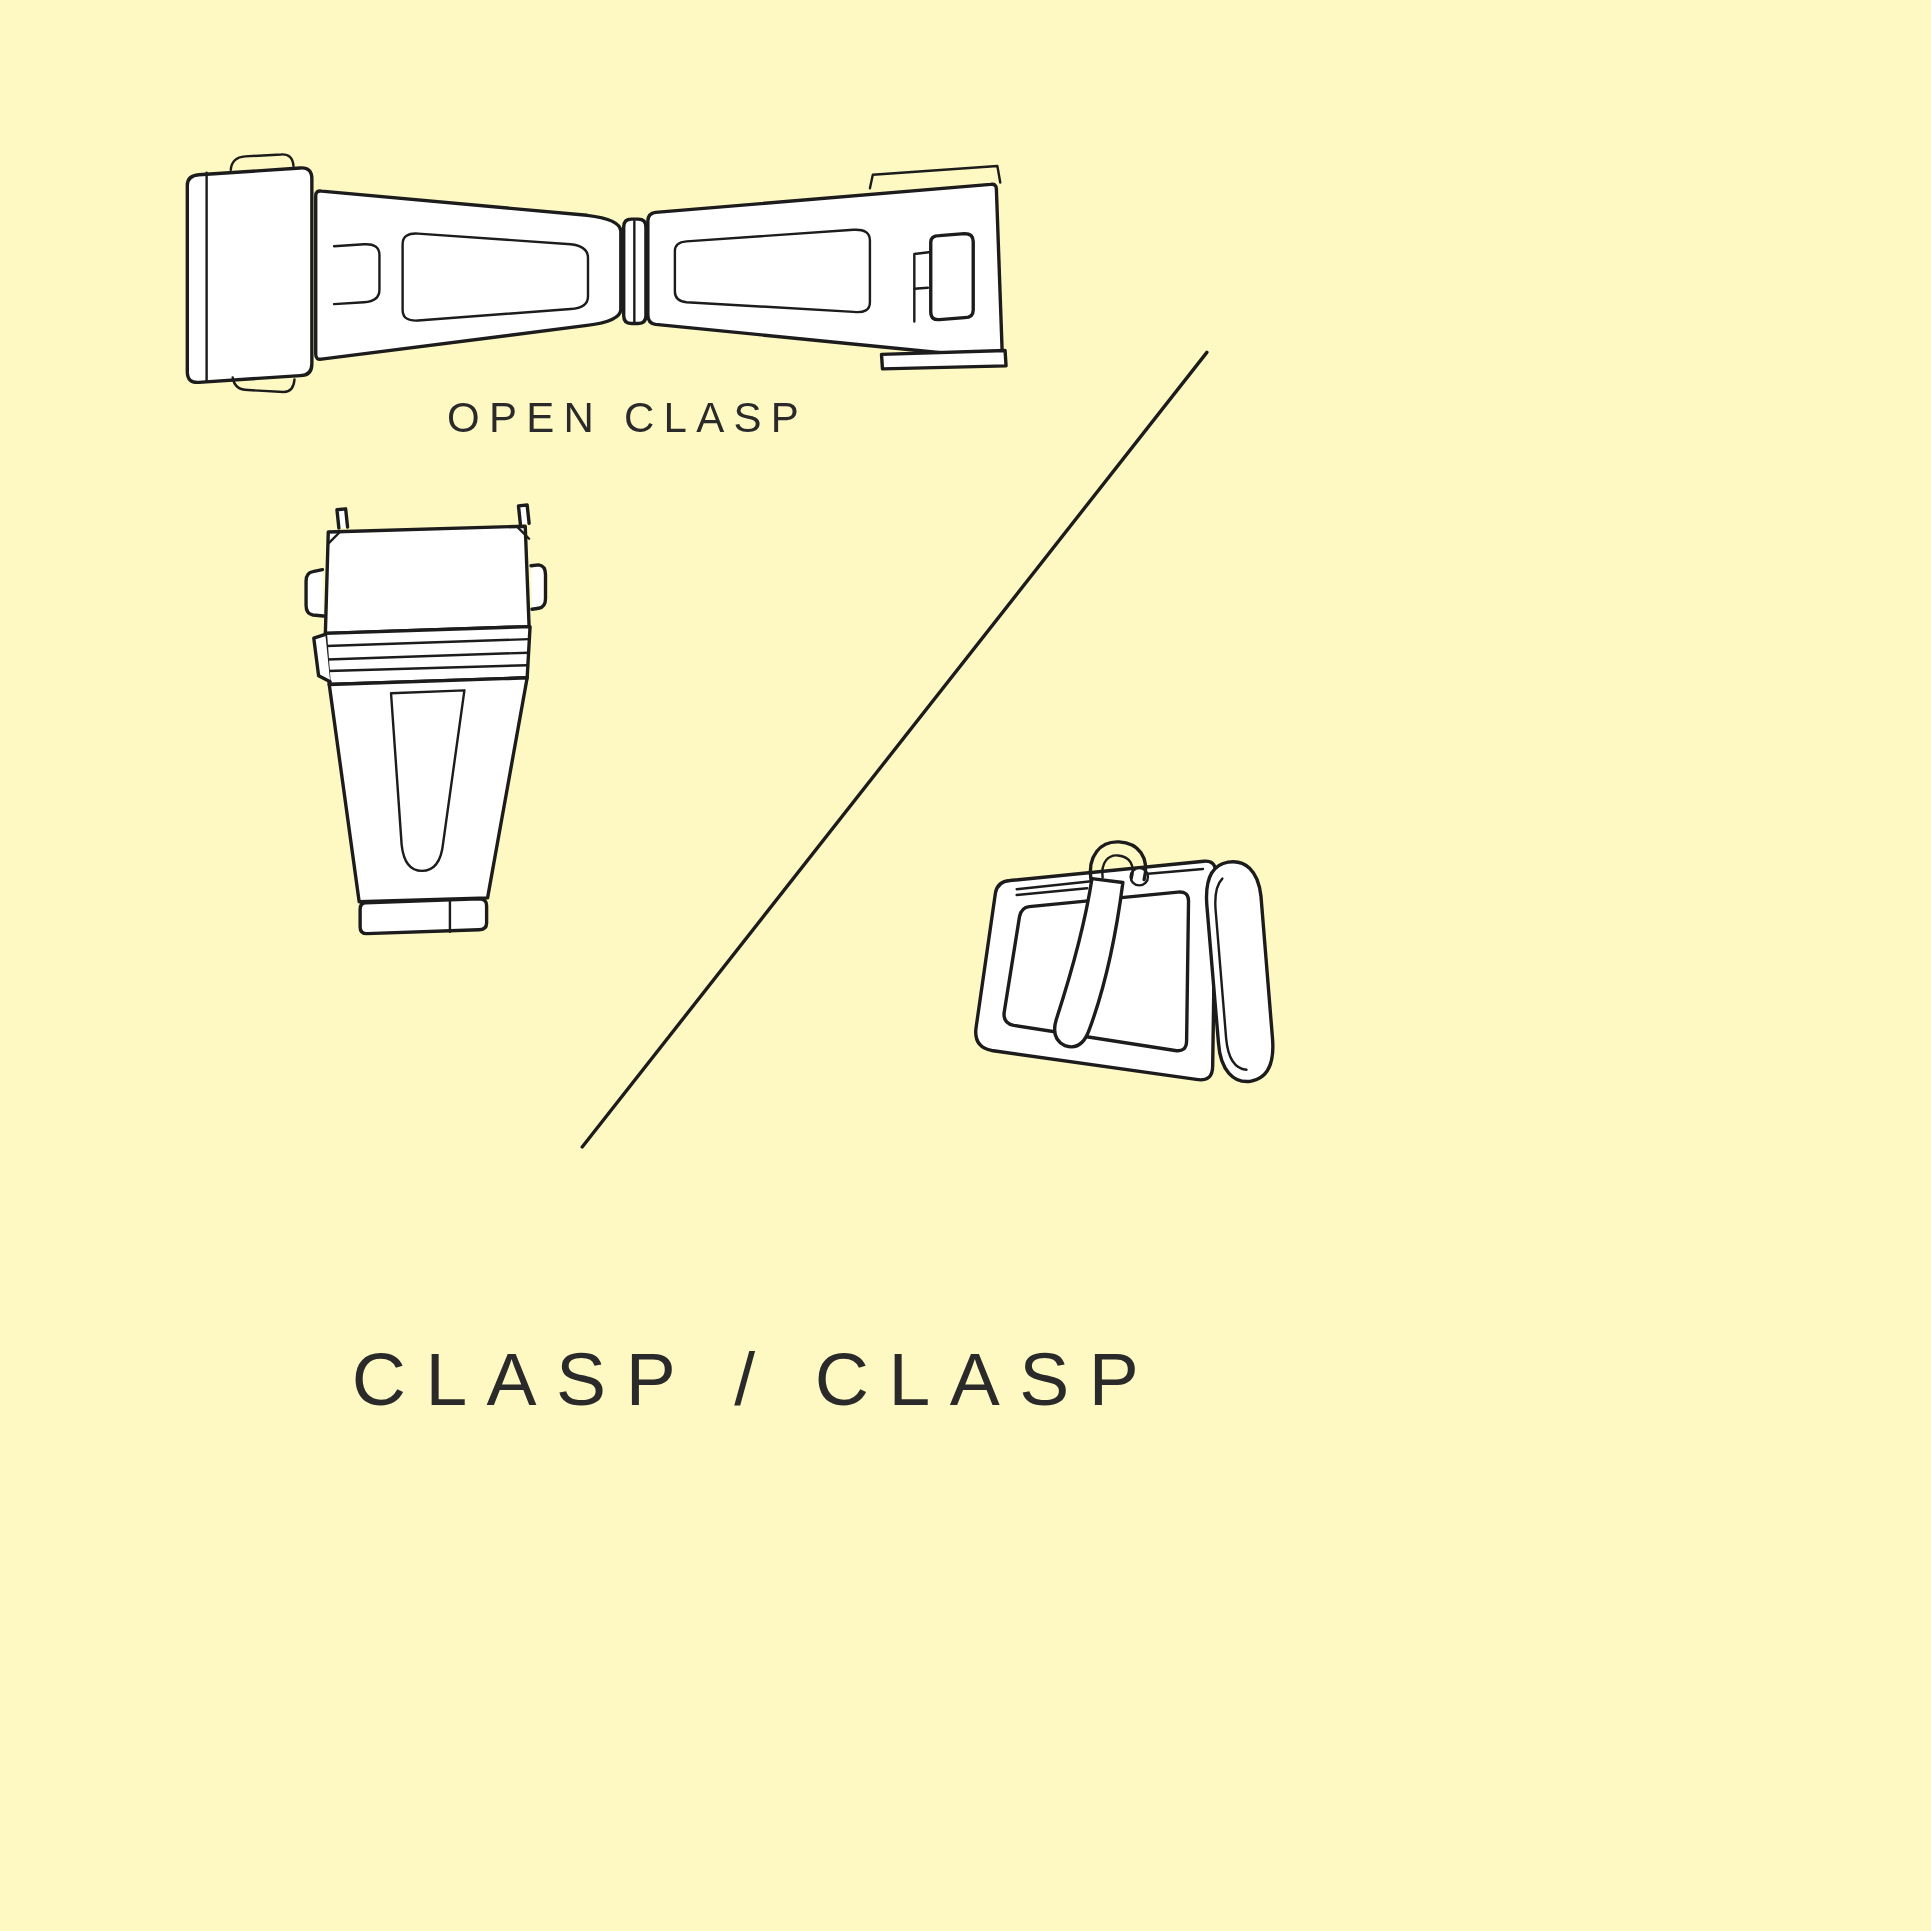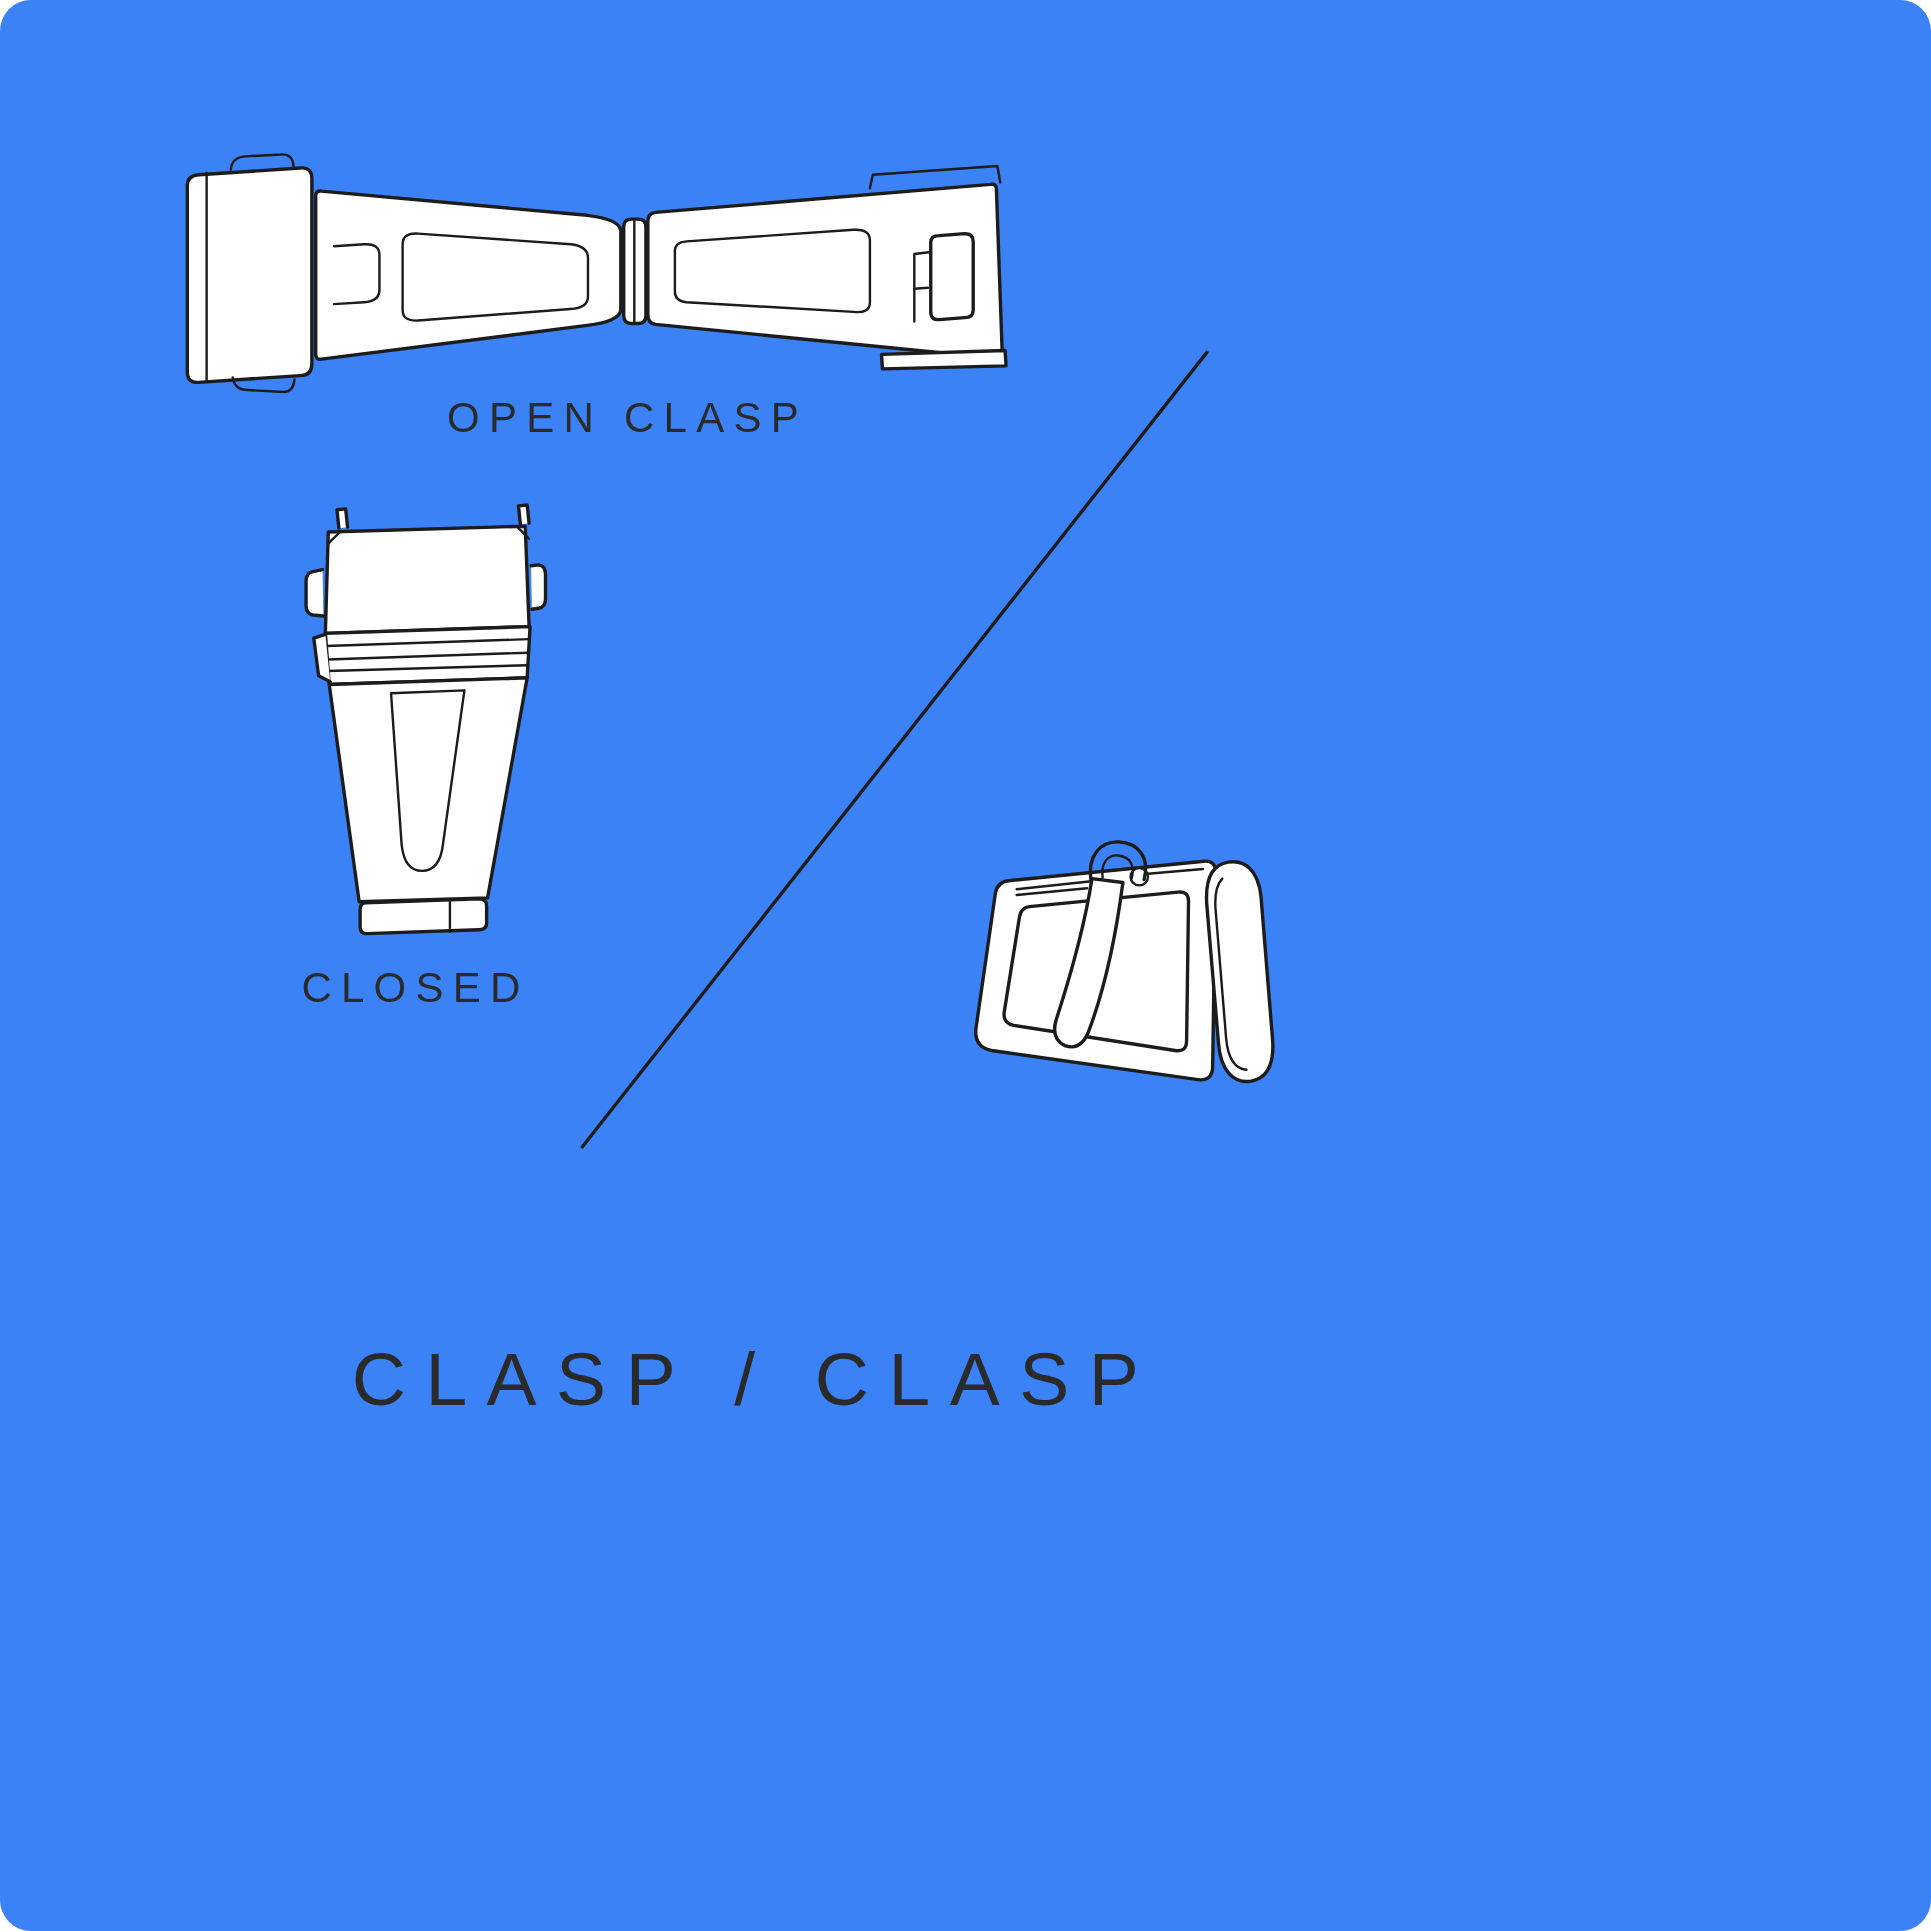--- a/index.html
+++ b/index.html
@@ -1,22 +1,21 @@
 <!DOCTYPE html>
 <html><head>
 <meta charset="utf-8">
 <style>
   html,body{margin:0;padding:0;background:#ffffff;}
   .page{
     position:relative;
     width:1931px;height:1931px;
-    background:#3b82f6;
+    background:#fef9c3;
     font-family:"Liberation Sans", sans-serif;
     overflow:hidden;
-    border-radius:31px;
   }
   .artwork{position:absolute;left:0;top:0;width:1931px;height:1931px;}
   .label{
     position:absolute;
     color:#2a2a2a;
     font-weight:300;
     letter-spacing:0.22em;
     text-align:center;
     white-space:nowrap;
   }
@@ -100,18 +99,17 @@
 
       <path class="ln" d="M1130,912 C1126,886 1140,871 1159,872 C1179,873 1191,888 1185,911"></path>
       <path class="ln-thin" d="M1142,909 C1140,893 1148,885 1158,886 C1170,887 1176,896 1172,910"></path>
 
       <path class="fw" d="M1131,910 L1163,914 C1156,968 1144,1024 1128,1067 Q1120,1089 1103,1083 Q1088,1076 1094,1056 C1108,1013 1123,962 1131,910 Z"></path>
     </g>
   </svg>
 
   <div class="label label-open-clasp">OPEN CLASP</div>
 
-  <div class="label label-closed">CLOSED</div>
 
   <div class="label label-title">CLASP / CLASP</div>
 
 </div>
 
 
 </body></html>

